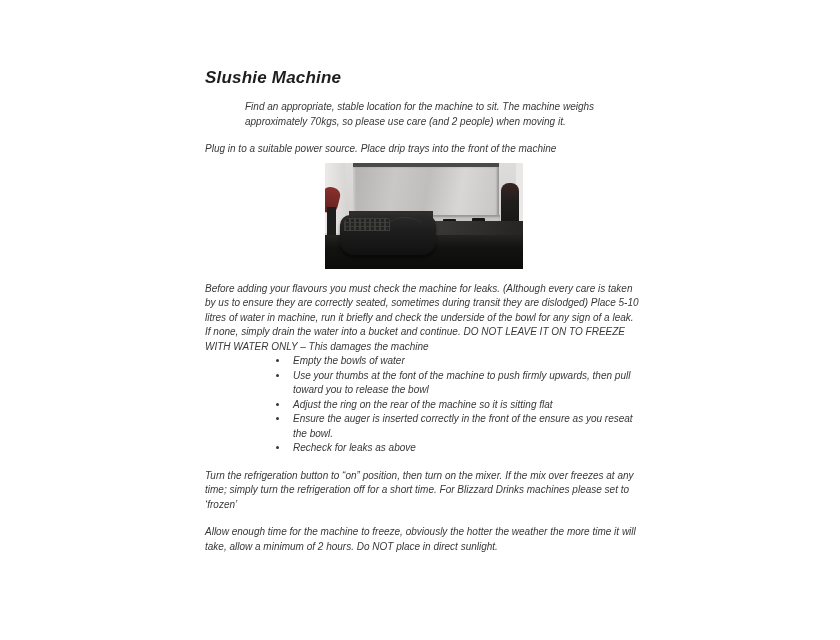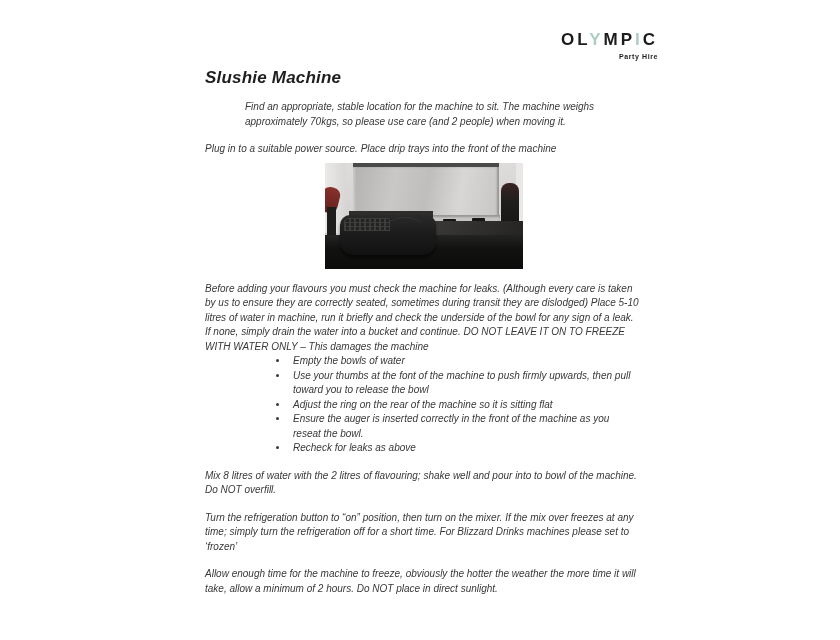--- a/index.html
+++ b/index.html
@@ -81,24 +81,20 @@
     transform:rotate(14deg);}
   .handle-left-post{position:absolute;left:2px;top:44px;width:9px;height:28px;background:#1d1d1c;}
   .handle-right{position:absolute;right:4px;top:20px;width:18px;height:46px;
     border-radius:8px 8px 4px 4px;background:linear-gradient(180deg,#3a2523,#1f1e1d 40%,#161514);}
 </style>
 </head>
 <body>
 
 <div class="page">
 
-  <div class="logo">
-    <div class="logo-word"><span>O</span><span>L</span><span class="mint">Y</span><span>M</span><span>P</span><span class="mint">I</span><span>C</span></div>
-    <div class="logo-tagline">Party Hire</div>
-  </div>
 
   <div class="content">
 
     <h1 class="doc-title">Slushie Machine</h1>
 
     <p class="first">Find an appropriate, stable location for the machine to sit. The machine weighs approximately 70kgs, so please use care (and 2 people) when moving it.</p>
 
     <p>Plug in to a suitable power source. Place drip trays into the front of the machine</p>
 
     <div class="photo">
@@ -121,24 +117,23 @@
       <div class="handle-left-post"></div>
     </div>
 
     <p>Before adding your flavours you must check the machine for leaks. (Although every care is taken by us to ensure they are correctly seated, sometimes during transit they are dislodged) Place 5-10 litres of water in machine, run it briefly and check the underside of the bowl for any sign of a leak. If none, simply drain the water into a bucket and continue. DO NOT LEAVE IT ON TO FREEZE WITH WATER ONLY – This damages the machine</p>
 
 
     <ul class="leak-list">
       <li>Empty the bowls of water</li>
       <li>Use your thumbs at the font of the machine to push firmly upwards, then pull toward you to release the bowl</li>
       <li>Adjust the ring on the rear of the machine so it is sitting flat</li>
-      <li>Ensure the auger is inserted correctly in the front of the machine as you reseat the bowl.</li>
+      <li>Ensure the auger is inserted correctly in the front of the ensure as you reseat the bowl.</li>
       <li>Recheck for leaks as above</li>
     </ul>
 
-    <p>Mix 8 litres of water with the 2 litres of flavouring; shake well and pour into to bowl of the machine. Do NOT overfill.</p>
 
     <p>Turn the refrigeration button to “on” position, then turn on the mixer. If the mix over freezes at any time; simply turn the refrigeration off for a short time. For Blizzard Drinks machines please set to ‘frozen’</p>
 
     <p>Allow enough time for the machine to freeze, obviously the hotter the weather the more time it will take, allow a minimum of 2 hours. Do NOT place in direct sunlight.</p>
 
   </div>
 </div>
 
 </body></html>

